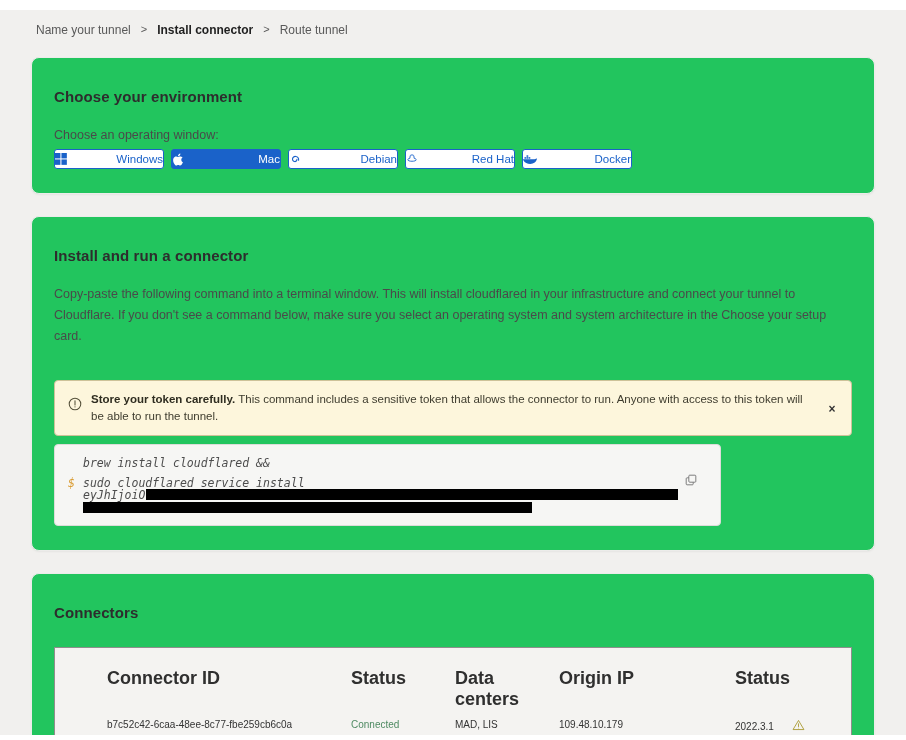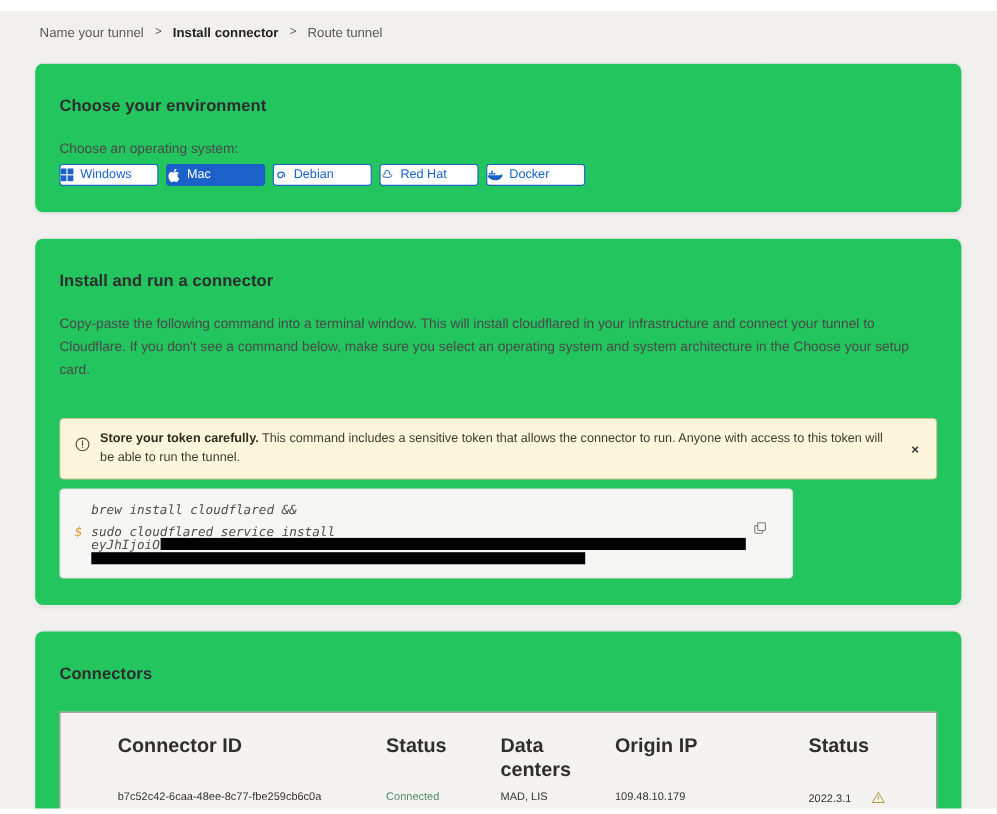--- a/index.html
+++ b/index.html
@@ -36,22 +36,22 @@
   }
   .card + .card { margin-top:22px; }
   .card-env { margin-top:20px; }
 
   h2.card-title { font-size:15px; font-weight:bold; color:#2d2d2d; letter-spacing:.1px; }
 
   
   .os-label { margin-top:23px; font-size:12.5px; color:#4a4a4a; }
   .os-row { margin-top:7px; display:flex; gap:7px; }
   .os-btn {
-    width:90px; height:20px;
-    display:flex; align-items:center; justify-content:flex-start; gap:6px;
+    width:110px; height:20px;
+    display:flex; align-items:center; justify-content:space-between; gap:6px;
     background:#ffffff;
     border:1px solid #1a62c9; border-radius:3px;
     color:#1a62c9; font-size:11.5px; font-family:"Liberation Sans", sans-serif;
     cursor:pointer;
   }
   .os-btn.selected { background:#1a62c9; color:#ffffff; }
   .os-btn svg { display:block; }
 
   
   .install-desc {
@@ -124,21 +124,21 @@
   <span class="sep">&gt;</span>
   <span class="crumb active">Install connector</span>
   <span class="sep">&gt;</span>
   <span class="crumb">Route tunnel</span>
 </nav>
 
 <div class="container">
 
   <section class="card card-env">
     <h2 class="card-title">Choose your environment</h2>
-    <div class="os-label">Choose an operating system:</div>
+    <div class="os-label">Choose an operating window:</div>
     <div class="os-row">
 
       <button class="os-btn">
         <span>
           <svg width="12" height="12" viewBox="0 0 16 16" fill="currentColor">
               <rect x="0" y="0" width="7.2" height="7.2"></rect>
               <rect x="8.6" y="0" width="7.2" height="7.2"></rect>
               <rect x="0" y="8.6" width="7.2" height="7.2"></rect>
               <rect x="8.6" y="8.6" width="7.2" height="7.2"></rect>
             </svg>

